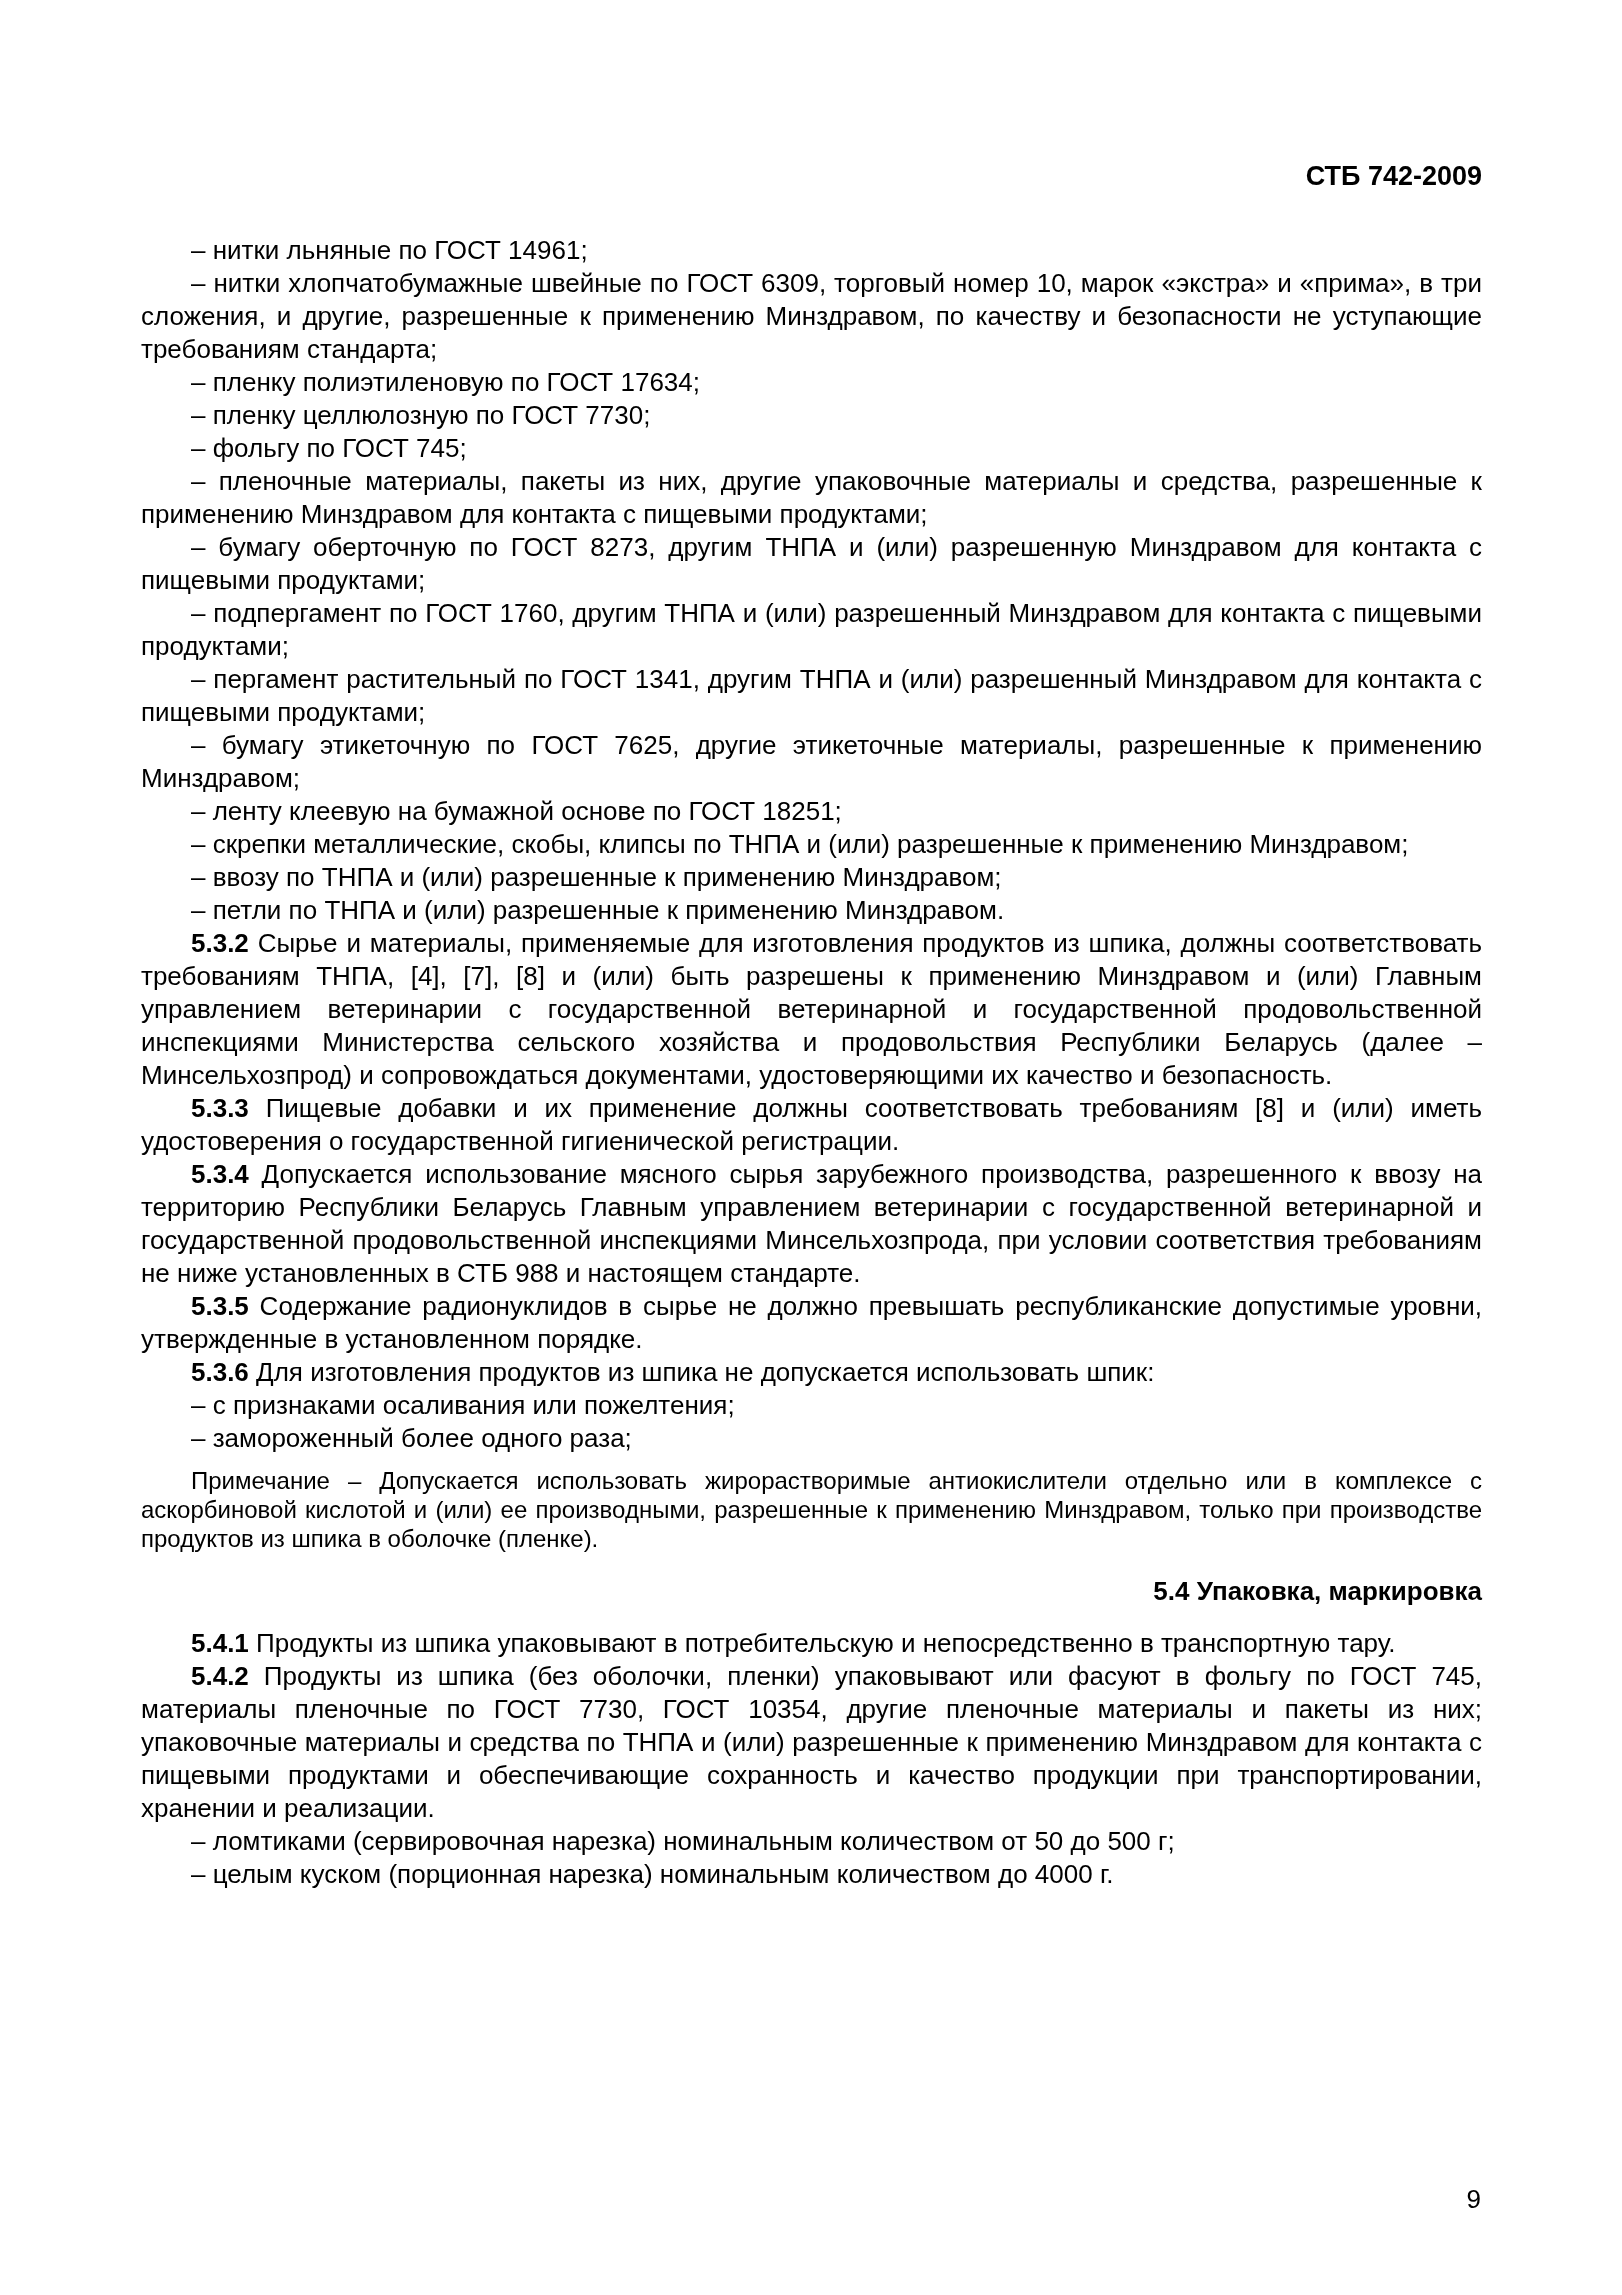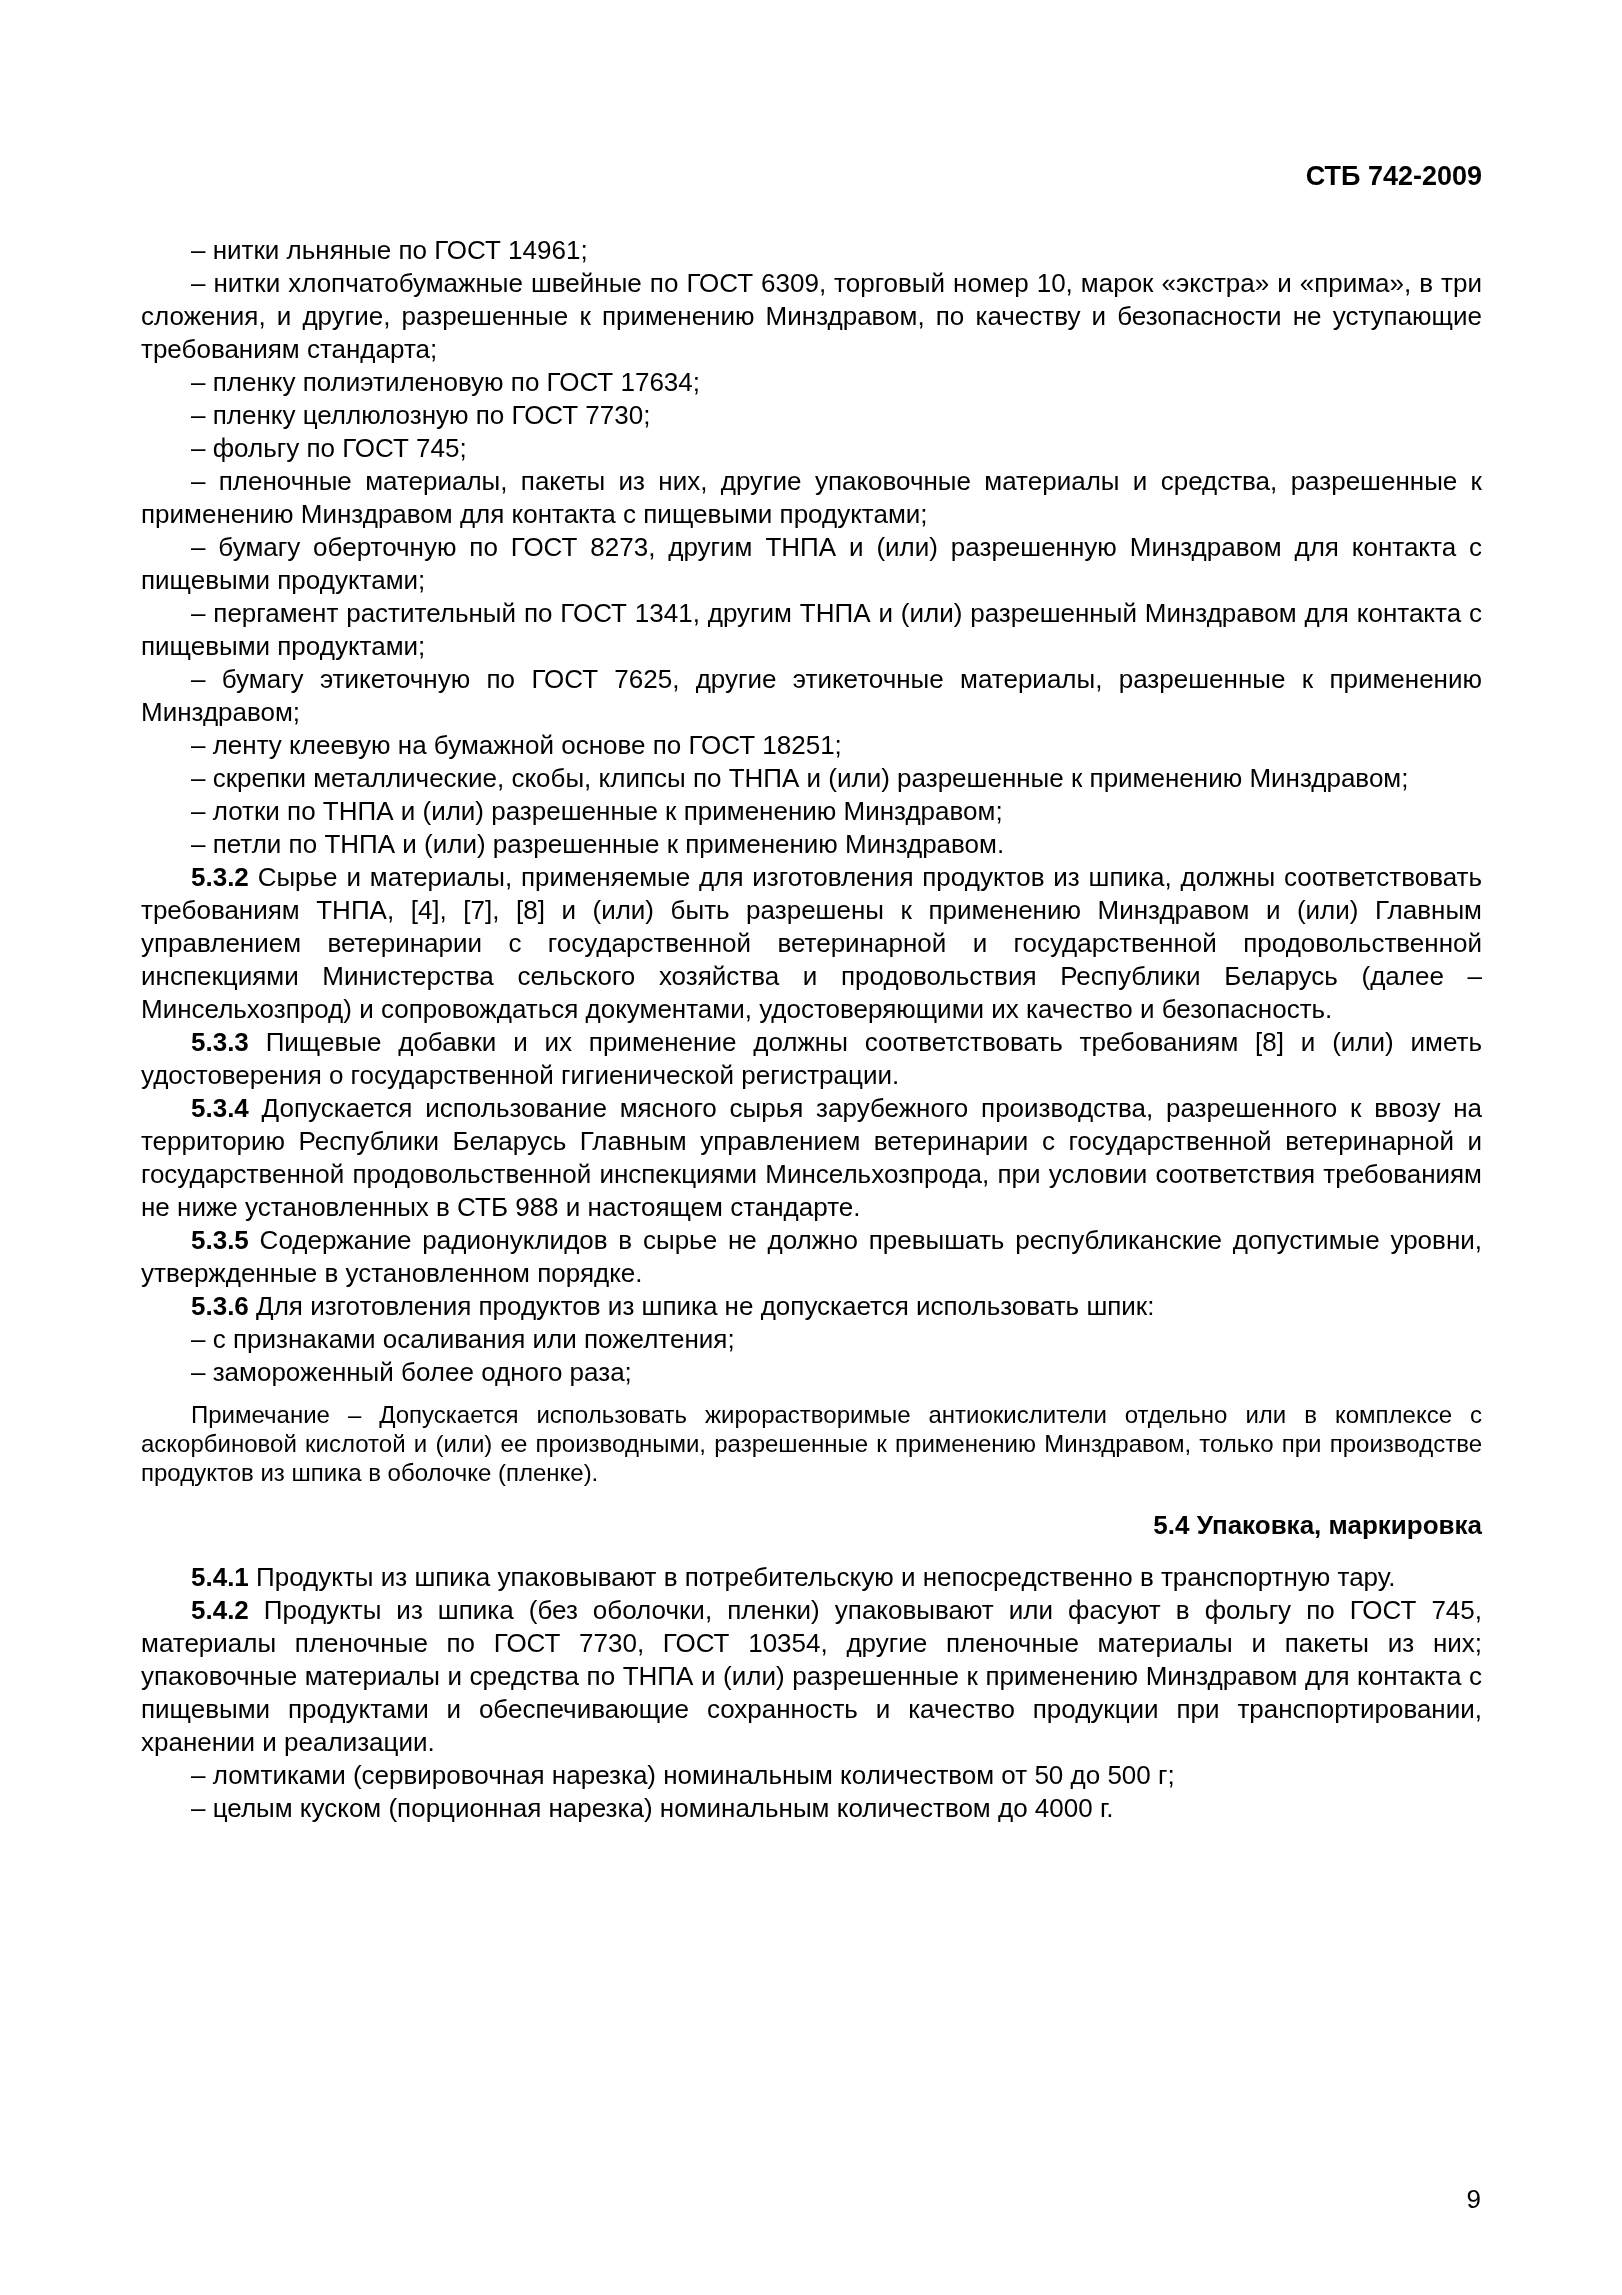--- a/index.html
+++ b/index.html
@@ -60,25 +60,26 @@
   </div>
 
   <div class="doc-body">
       <p class="blk list-item">– нитки льняные по ГОСТ 14961;</p>
       <p class="blk list-item">– нитки хлопчатобумажные швейные по ГОСТ 6309, торговый номер 10, марок «экстра» и «прима», в три сложения, и другие, разрешенные к применению Минздравом, по качеству и безопасности не уступающие требованиям стандарта;</p>
       <p class="blk list-item">– пленку полиэтиленовую по ГОСТ 17634;</p>
       <p class="blk list-item">– пленку целлюлозную по ГОСТ 7730;</p>
       <p class="blk list-item">– фольгу по ГОСТ 745;</p>
       <p class="blk list-item">– пленочные материалы, пакеты из них, другие упаковочные материалы и средства, разрешенные к применению Минздравом для контакта с пищевыми продуктами;</p>
       <p class="blk list-item">– бумагу оберточную по ГОСТ 8273, другим ТНПА и (или) разрешенную Минздравом для контакта с пищевыми продуктами;</p>
+      <p class="blk list-item">– подпергамент по ГОСТ 1760, другим ТНПА и (или) разрешенный Минздравом для контакта с пищевыми продуктами;</p>
       <p class="blk list-item">– пергамент растительный по ГОСТ 1341, другим ТНПА и (или) разрешенный Минздравом для контакта с пищевыми продуктами;</p>
       <p class="blk list-item">– бумагу этикеточную по ГОСТ 7625, другие этикеточные материалы, разрешенные к применению Минздравом;</p>
       <p class="blk list-item">– ленту клеевую на бумажной основе по ГОСТ 18251;</p>
       <p class="blk list-item">– скрепки металлические, скобы, клипсы по ТНПА и (или) разрешенные к применению Минздравом;</p>
-      <p class="blk list-item">– лотки по ТНПА и (или) разрешенные к применению Минздравом;</p>
+      <p class="blk list-item">– ввозу по ТНПА и (или) разрешенные к применению Минздравом;</p>
       <p class="blk list-item">– петли по ТНПА и (или) разрешенные к применению Минздравом.</p>
       <p class="blk clause"><span class="num">5.3.2</span> Сырье и материалы, применяемые для изготовления продуктов из шпика, должны соответствовать требованиям ТНПА, [4], [7], [8] и (или) быть разрешены к применению Минздравом и (или) Главным управлением ветеринарии с государственной ветеринарной и государственной продовольственной инспекциями Министерства сельского хозяйства и продовольствия Республики Беларусь (далее – Минсельхозпрод) и сопровождаться документами, удостоверяющими их качество и безопасность.</p>
       <p class="blk clause"><span class="num">5.3.3</span> Пищевые добавки и их применение должны соответствовать требованиям [8] и (или) иметь удостоверения о государственной гигиенической регистрации.</p>
       <p class="blk clause"><span class="num">5.3.4</span> Допускается использование мясного сырья зарубежного производства, разрешенного к ввозу на территорию Республики Беларусь Главным управлением ветеринарии с государственной ветеринарной и государственной продовольственной инспекциями Минсельхозпрода, при условии соответствия требованиям не ниже установленных в СТБ 988 и настоящем стандарте.</p>
       <p class="blk clause"><span class="num">5.3.5</span> Содержание радионуклидов в сырье не должно превышать республиканские допустимые уровни, утвержденные в установленном порядке.</p>
       <p class="blk clause"><span class="num">5.3.6</span> Для изготовления продуктов из шпика не допускается использовать шпик:</p>
       <p class="blk list-item">– с признаками осаливания или пожелтения;</p>
       <p class="blk list-item">– замороженный более одного раза;</p>
       <p class="blk note">Примечание – Допускается использовать жирорастворимые антиокислители отдельно или в комплексе с аскорбиновой кислотой и (или) ее производными, разрешенные к применению Минздравом, только при производстве продуктов из шпика в оболочке (пленке).</p>
       <p class="blk heading"><span class="num">5.4</span> Упаковка, маркировка</p>

